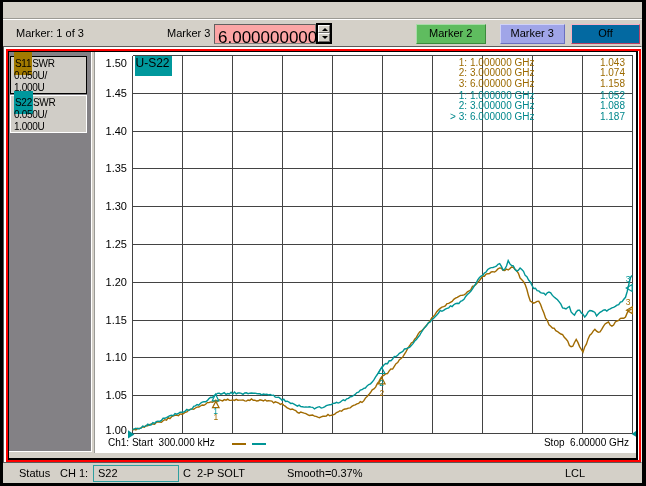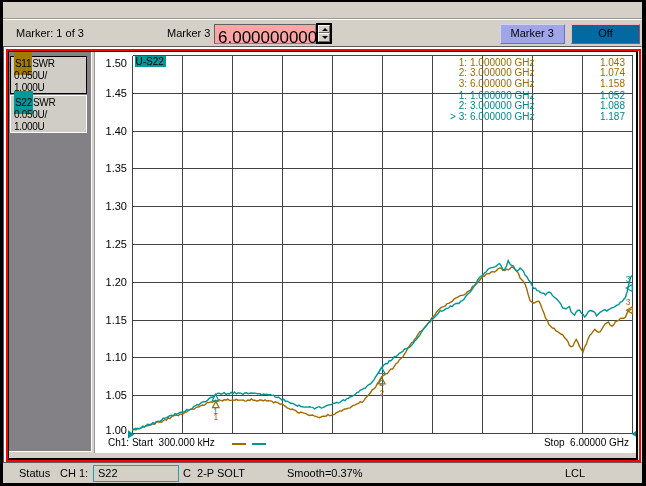--- a/index.html
+++ b/index.html
@@ -25,41 +25,42 @@
 .tracebox .hl{padding:6px 1px}
 #tb1{top:3.5px;border:1.5px solid #000}
 #tb2{top:42.5px;border:1.5px solid #fff}
 .ylab{position:absolute;width:34px;text-align:right;font-size:11px;color:#000;left:84px}
 .mrow{position:absolute;font-size:10px;height:11px;width:627px}
 .mrow .mn{position:absolute;left:418px;width:40px;text-align:right}
 .mrow .mf{position:absolute;left:461px;width:95px;}
 .mrow .mv{position:absolute;left:560px;width:56px;text-align:right}
 .o{color:#9c6a00}
 .t{color:#00878c}
-#us22{position:absolute;left:125.5px;top:4px;background:#00989c;color:#000;font-size:10px;padding:0 2px 0 1px}
+#us22{position:absolute;left:125.5px;top:4px;background:#00989c;color:#000;font-size:12px;padding:0 2px 6px 1px}
 #chrow{position:absolute;left:0;top:385px;width:627px;font-size:10px;color:#000}
 #status{position:absolute;left:0;top:461px;width:639px;height:20px;font-size:11px;color:#000}
 #status span{position:absolute;top:4px}
 #sbox{position:absolute;left:90px;top:1.5px;width:86px;height:17px;border:1.5px solid #2e9fa0;padding:1px 0 0 4px;font-size:11px}
 svg{position:absolute;left:0;top:0}
 </style></head><body>
 <div id="client">
   <div id="menusep"></div>
   <div id="tb">
     <span class="lbl" style="left:13px">Marker: 1 of 3</span>
     <span class="lbl" style="left:164px">Marker 3</span>
     <div id="freq">6.000000000 GHz</div>
     <div id="spin">
         <div class="up">
           <i></i>
         </div>
         <div class="dn">
           <i></i>
         </div>
       </div>
+    <div class="tbtn" style="left:413px;width:69.5px;background:#5fbc5f;border-color:#a8dca8 #3d8a3d #3d8a3d #a8dca8">Marker 2</div>
     <div class="tbtn" style="left:496.5px;width:65.5px;background:#a0a5e8;border-color:#d0d2f6 #6a6fc0 #6a6fc0 #d0d2f6">Marker 3</div>
     <div class="tbtn" style="left:568px;width:69px;background:#0369a1;border-color:#f8b0c4 #b94064 #b94064 #f8b0c4">Off</div>
   </div>
   <div id="mainfrm">
    <div id="redfrm">
     <div style="position:absolute;right:0;top:0;width:1.5px;height:100%;background:#fff"></div>
     <div id="content">
       <div id="sidebar"></div>
       <div id="plotwin"></div>
       <div class="tracebox" id="tb1"><span class="hl" style="background:#a27a00">S11</span>SWR<br>0.050U/<br>1.000U</div>

